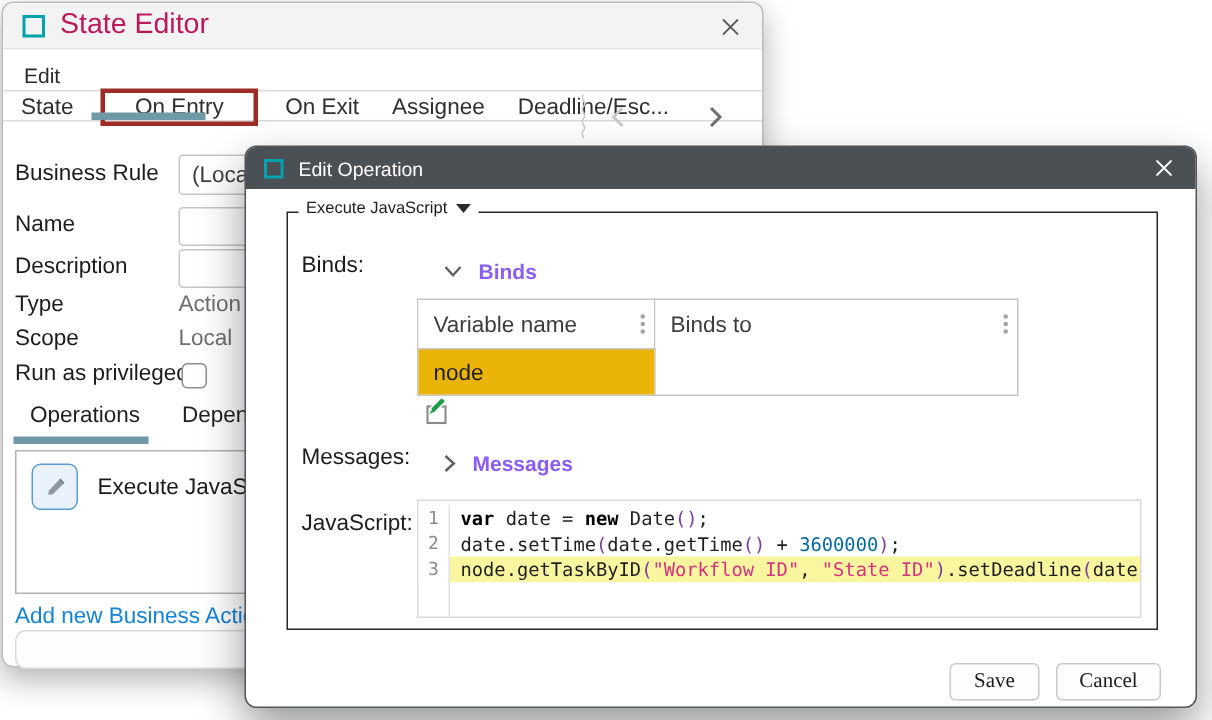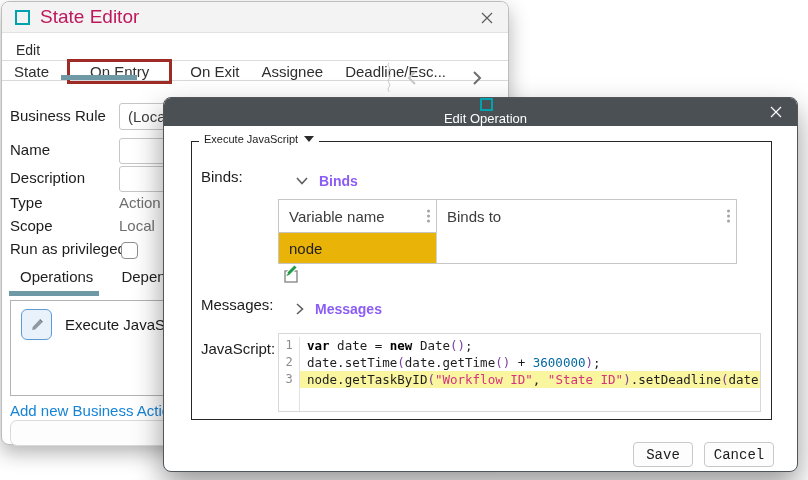--- a/index.html
+++ b/index.html
@@ -58,38 +58,38 @@
   .add-link { position:absolute; left:8px; top:400px; font-size:15px; color:#1583d6;
     white-space:nowrap; }
   .partial-rect { position:absolute; left:8px; top:418px; width:420px; height:26px;
     border:1px solid #dadada; border-radius:7px; background:#fdfdfd; }
 
   
   .win-dialog { position:absolute; left:163px; top:97px; width:635px; height:375px;
     background:#fff; border:1px solid #50555a; border-radius:8px;
     box-shadow:0 14px 30px rgba(0,0,0,.40); }
   .dlg-titlebar { position:absolute; left:0; top:0; right:0; height:28px;
-    background:#4b5055; border-radius:7px 7px 0 0; display:flex; align-items:center;flex-direction:column; }
+    background:#4b5055; border-radius:7px 7px 0 0; display:flex; align-items:center; }
   .dlg-icon { width:13px; height:13px; border:2px solid #00a3ad; margin-left:12px; flex:none; }
   .dlg-title { margin-left:10px; font-size:13px; color:#fff; }
   .dlg-close { position:absolute; right:8px; top:2px; width:26px; height:24px;
     display:flex; align-items:center; justify-content:center; }
 
   .groupbox { position:absolute; left:27px; top:43px; width:581px; height:279px;
     border:1px solid #262626; }
   .groupbox-label { position:absolute; left:7px; top:-9px; background:#fff;
     padding:0 5px; font-size:11px; color:#1c1c1c; display:flex; align-items:center; gap:6px; }
   .caret-down { width:0; height:0; border-left:5px solid transparent;
     border-right:5px solid transparent; border-top:6px solid #2b2b2b; }
 
   .field-label { position:absolute; left:37px; font-size:15px; color:#1c1c1c; }
   .section-header { position:absolute; left:132px; display:flex; align-items:center;
     gap:11px; font-size:14px; font-weight:bold; color:#8b5cf6; }
 
-  .binds-table { position:absolute; left:114px; top:101px; width:459px;
+  .binds-table { position:absolute; left:114px; top:101px; width:401px;
     border:1px solid #c6c6c6; font-size:15px; }
   .tr { display:flex; }
   .th { height:32px; display:flex; align-items:center; padding:0 10px;
     color:#3c3c3c; background:#fff; position:relative; }
   .th.col-a { width:158px; border-right:1px solid #c6c6c6; }
   .th.col-b { flex:1; }
   .td { height:31px; display:flex; align-items:center; padding:0 10px;
     color:#1f1f1f; background:#eab308; border-top:1px solid #c6c6c6; }
   .td.col-a { width:158px; border-right:1px solid #d2d2d2; }
   .td.col-b { flex:1; }
@@ -110,21 +110,21 @@
   .code-line.hl .code { background:#faf6a0; }
   .gutter-rest { border-right:1px solid #e2e2e2; width:21px; height:100%; }
   .tk-kw { color:#000000; font-weight:bold; }
   .tk-pl { color:#1e1e1e; }
   .tk-pu { color:#7a3e9d; }
   .tk-num { color:#0369a1; }
   .tk-str { color:#d6327e; }
 
   .dlg-btn { position:absolute; top:344px; height:25px; border:1px solid #c9c9c9;
     border-radius:4px; background:#fdfdfd; font-size:14px; color:#1c1c1c;
-    font-family:Liberation Mono, monospace; display:flex; align-items:center;
+    font-family:Liberation Serif, serif; display:flex; align-items:center;
     justify-content:center; }
   .btn-save { left:469px; width:60px; }
   .btn-cancel { left:540px; width:70px; }
 </style>
 </head>
 <body>
 
 <div class="stage">
 
   <div class="win-state">

